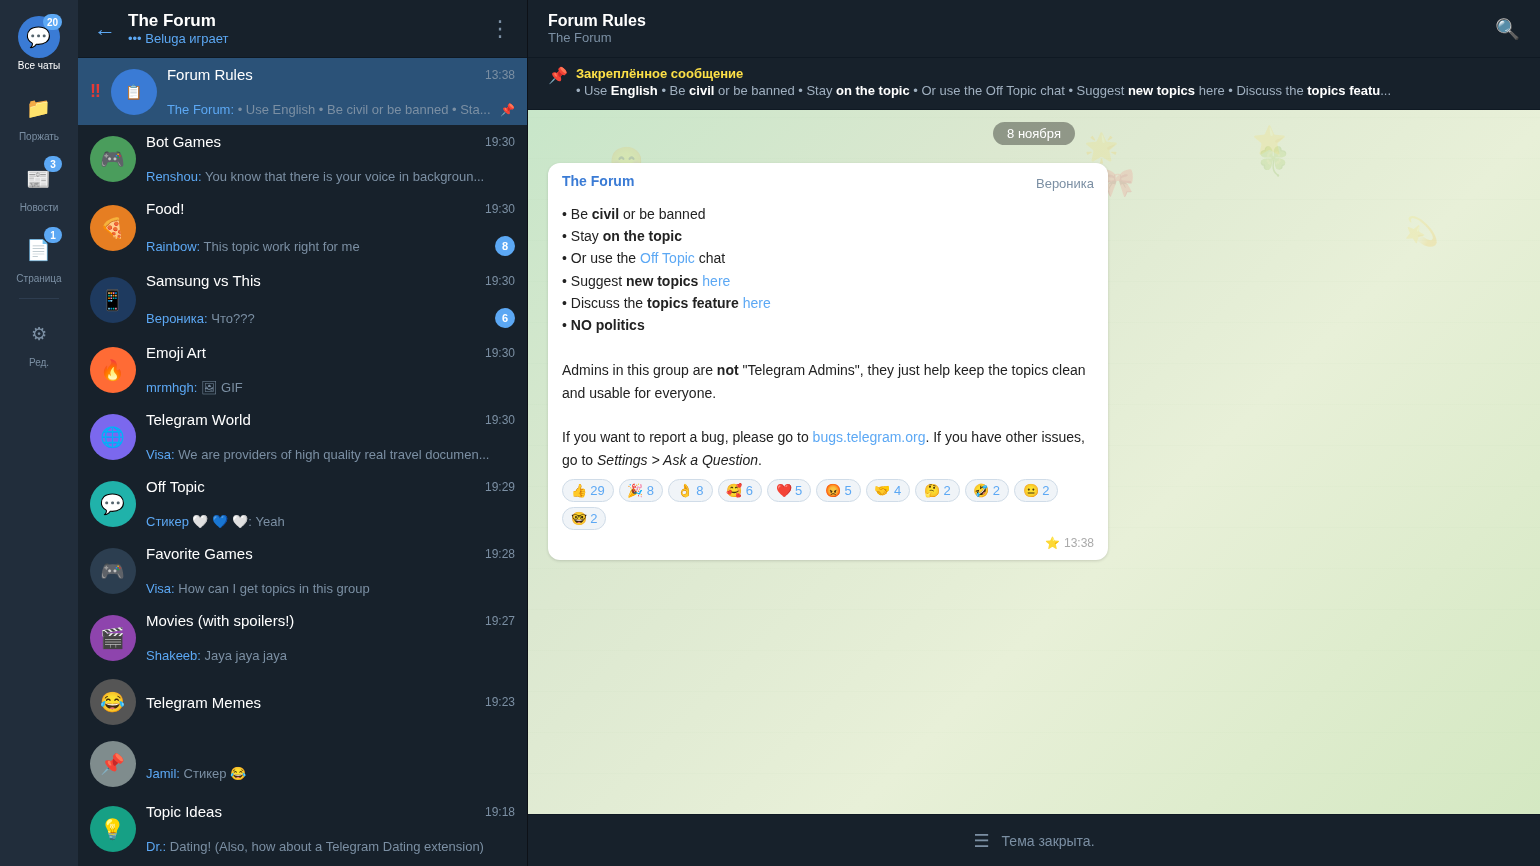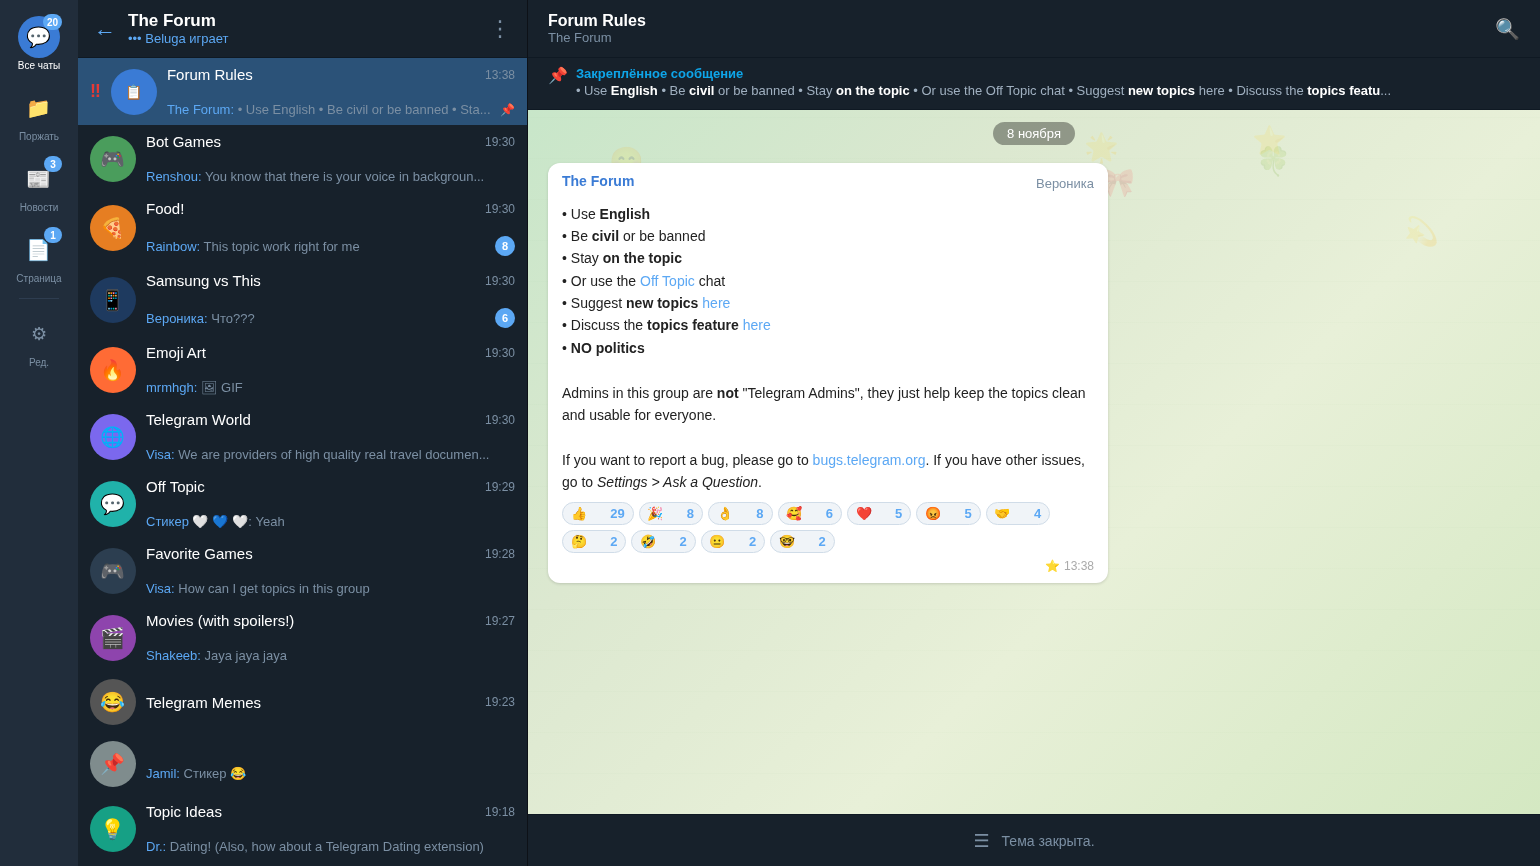--- a/index.html
+++ b/index.html
@@ -166,21 +166,21 @@
 
     
     .pinned-bar {
       background: #17212b;
       padding: 8px 20px;
       border-bottom: 1px solid #0f1923;
       display: flex;
       align-items: flex-start;
       gap: 8px;
     }
-    .pinned-label { color: #0ea5e9; font-size: 13px; font-weight: 600; }
+    .pinned-label { color: #fde047; font-size: 13px; font-weight: 600; }
     .pinned-text { font-size: 13px; color: #a0b0c0; line-height: 1.5; }
     .pinned-text strong { color: #fff; }
 
     
     .chat-bg {
       flex: 1;
       position: relative;
       overflow: hidden;
       background: linear-gradient(135deg, #c8e6c9 0%, #dce8d0 30%, #e8f0d8 60%, #d4e8c2 100%);
     }
@@ -242,21 +242,21 @@
       background: #f0f4f8;
       border: 1px solid #d0dce8;
       border-radius: 20px;
       padding: 3px 8px;
       font-size: 13px;
       display: flex;
       align-items: center;
       gap: 3px;
       cursor: pointer;
     }
-    .reaction-chip .count { color: #5ca8f4; font-weight: 700; margin-left: 20px; }
+    .reaction-chip .count { color: #5ca8f4; font-weight: 400; }
 
     .message-time {
       font-size: 12px;
       color: #aaa;
       display: flex;
       align-items: center;
       gap: 4px;
     }
 
     
@@ -553,21 +553,20 @@
       <span>8 ноября</span>
     </div>
 
     <div class="message-container">
       <div class="message-bubble">
         <div style="display:flex; justify-content:space-between; align-items:center; margin-bottom:8px;">
           <span class="message-sender">The Forum</span>
           <span class="reply-btn">Вероника</span>
         </div>
         <div class="message-body">
-          <div>• Use <strong>English</strong></div>
           <div>• Be <strong>civil</strong> or be banned</div>
           <div>• Stay <strong>on the topic</strong></div>
           <div>• Or use the <a href="#">Off Topic</a> chat</div>
           <div>• Suggest <strong>new topics</strong> <a href="#">here</a></div>
           <div>• Discuss the <strong>topics feature</strong> <a href="#">here</a></div>
           <div>• <strong>NO politics</strong></div>
           <br>
           <div>Admins in this group are <strong>not</strong> "Telegram Admins", they just help keep the topics clean and usable for everyone.</div>
           <br>
           <div>If you want to report a bug, please go to <a href="#">bugs.telegram.org</a>. If you have other issues, go to <span class="italic">Settings &gt; Ask a Question</span>.</div>

